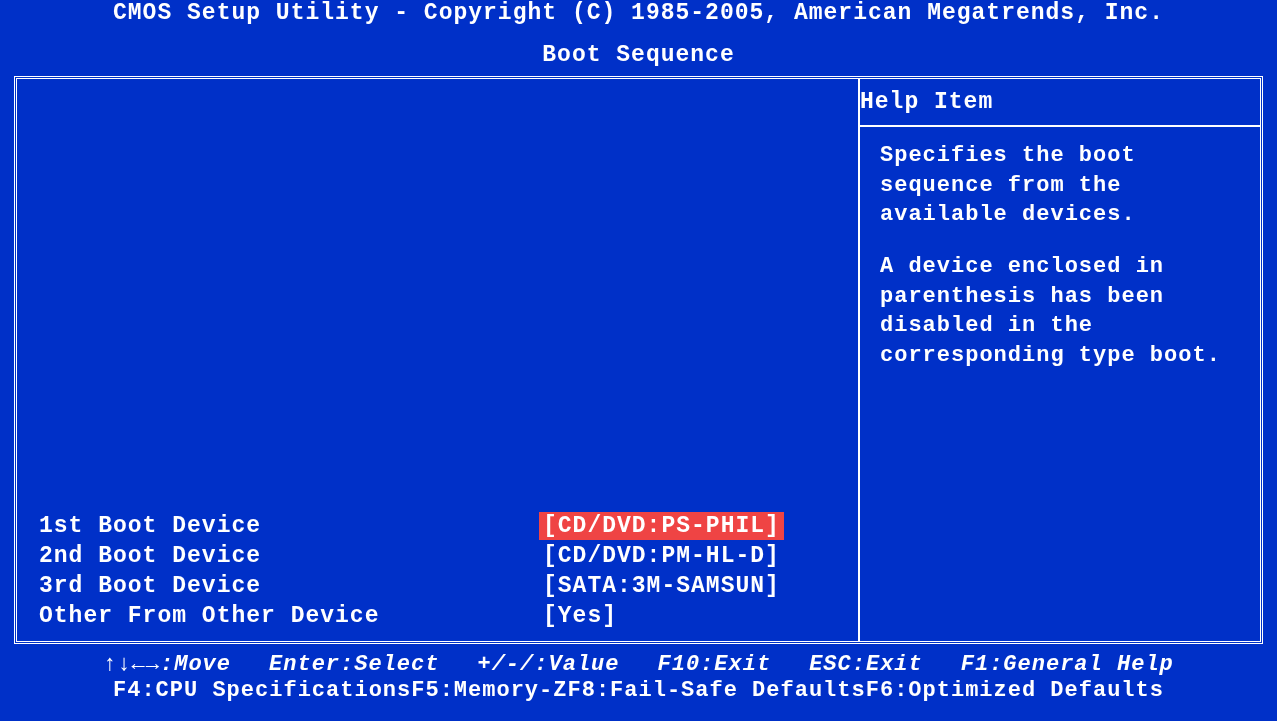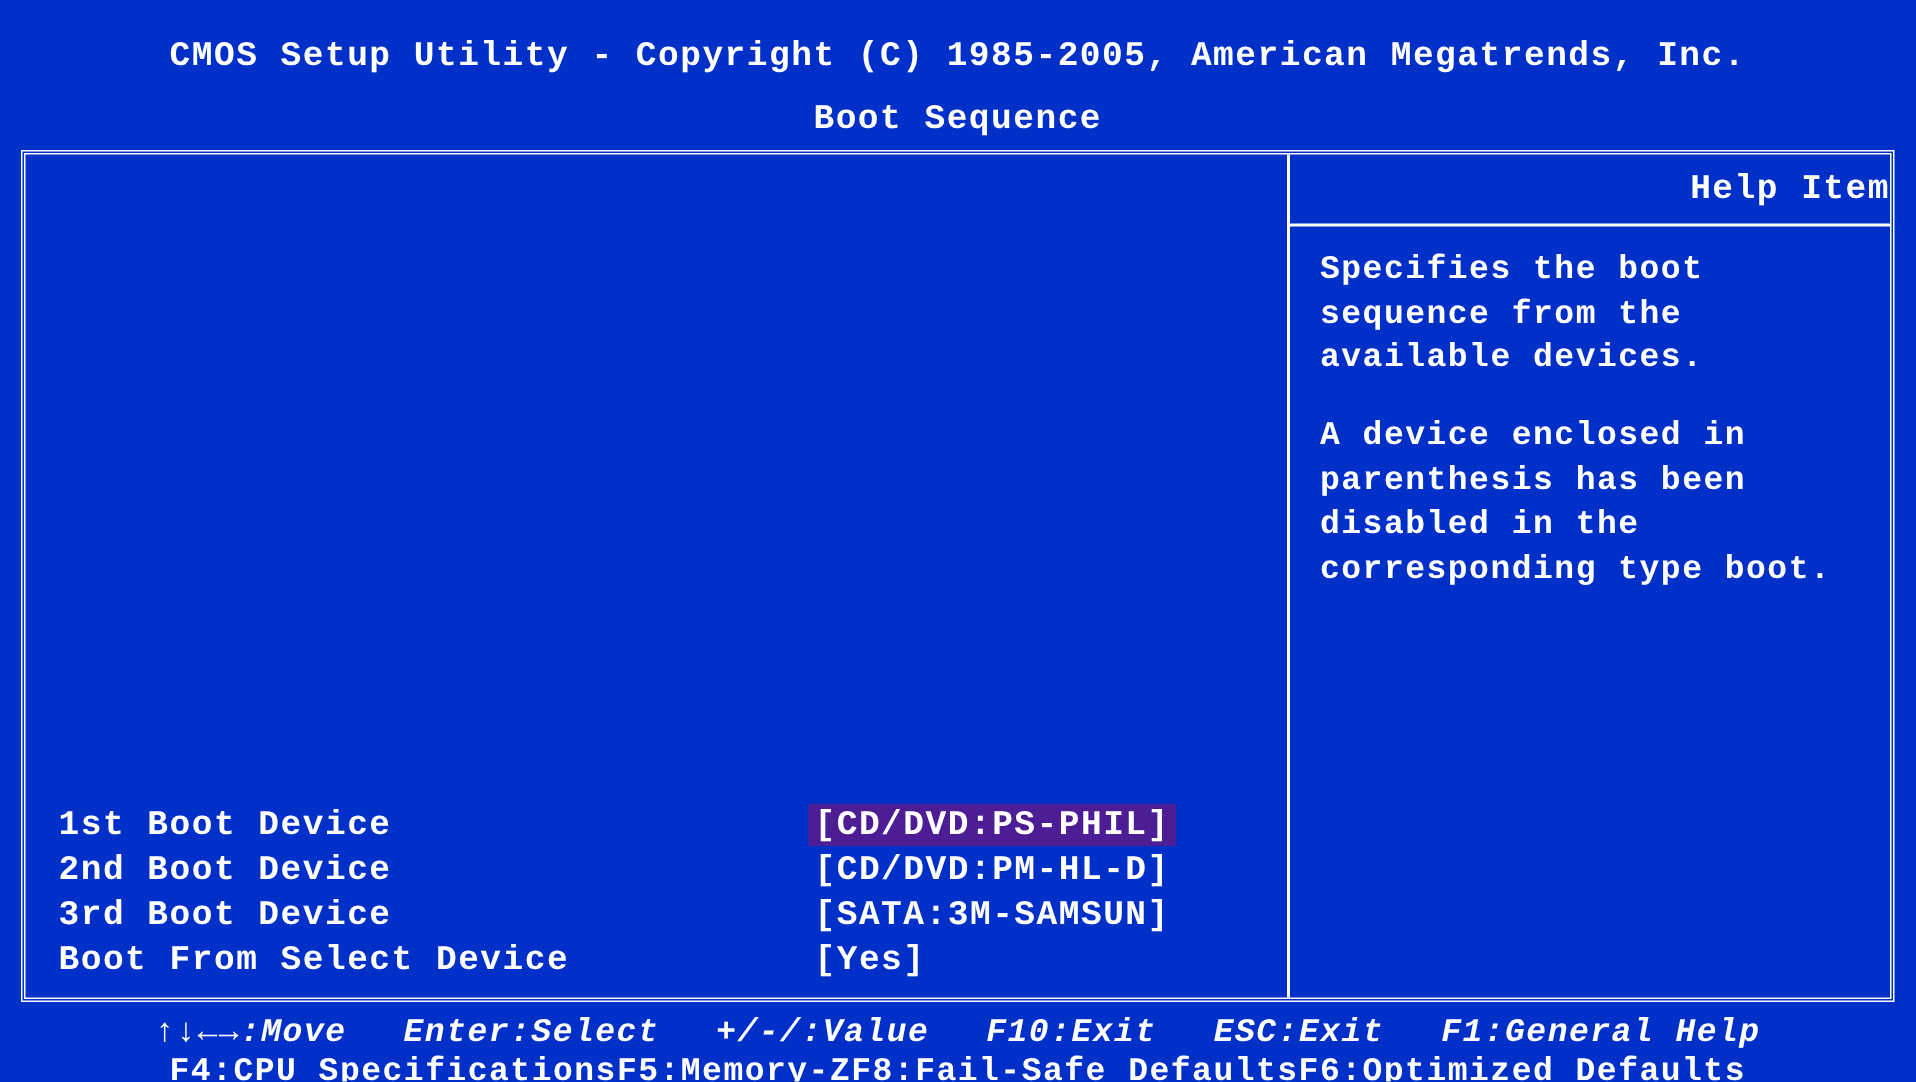--- a/index.html
+++ b/index.html
@@ -13,21 +13,21 @@
       height: 721px;
       font-family: 'Courier New', monospace;
       font-weight: bold;
       color: #ffffff;
       font-size: 22px;
       letter-spacing: 1px;
       overflow: hidden;
     }
     .header {
       text-align: center;
-      padding: 24px 0 4px 0;
+      padding: 0 0 4px 0;
     }
     .header-title {
       font-size: 23px;
     }
     .header-subtitle {
       font-size: 23px;
       margin-top: 16px;
     }
     .main-frame {
       border: 3px double #ffffff;
@@ -43,21 +43,21 @@
       flex-direction: column;
       justify-content: flex-end;
     }
     .right-panel {
       width: 400px;
       display: flex;
       flex-direction: column;
     }
     .help-header {
       border-bottom: 2px solid #ffffff;
-      text-align: right;
+      text-align: left;
       padding: 10px 0 10px 0;
       font-size: 23px;
     }
     .help-body {
       padding: 14px 20px;
       font-size: 22px;
       line-height: 1.35;
     }
     .help-para {
       margin-bottom: 22px;
@@ -70,21 +70,21 @@
     }
     .label-col {
       width: 500px;
       font-size: 23px;
     }
     .value-col {
       font-size: 23px;
       padding: 1px 4px;
     }
     .value-selected {
-      background: #4c1d95;
+      background: #ef4444;
       color: #ffffff;
     }
     .footer {
       padding: 2px 14px 0 14px;
     }
     .footer-line1 {
       display: flex;
       justify-content: center;
       gap: 38px;
       font-size: 22px;
@@ -126,21 +126,21 @@
       <div class="label-col">2nd Boot Device</div>
       <div class="value-col">[CD/DVD:PM-HL-D]</div>
     </div>
 
     <div class="settings-row">
       <div class="label-col">3rd Boot Device</div>
       <div class="value-col">[SATA:3M-SAMSUN]</div>
     </div>
 
     <div class="settings-row">
-      <div class="label-col">Boot From Select Device</div>
+      <div class="label-col">Other From Other Device</div>
       <div class="value-col">[Yes]</div>
     </div>
 
   </div>
 
   <div class="right-panel">
     <div class="help-header">Help Item</div>
     <div class="help-body">
       <div class="help-para">Specifies the boot sequence from the available devices.</div>
       <div class="help-para">A device enclosed in parenthesis has been disabled in the corresponding type boot.</div>

